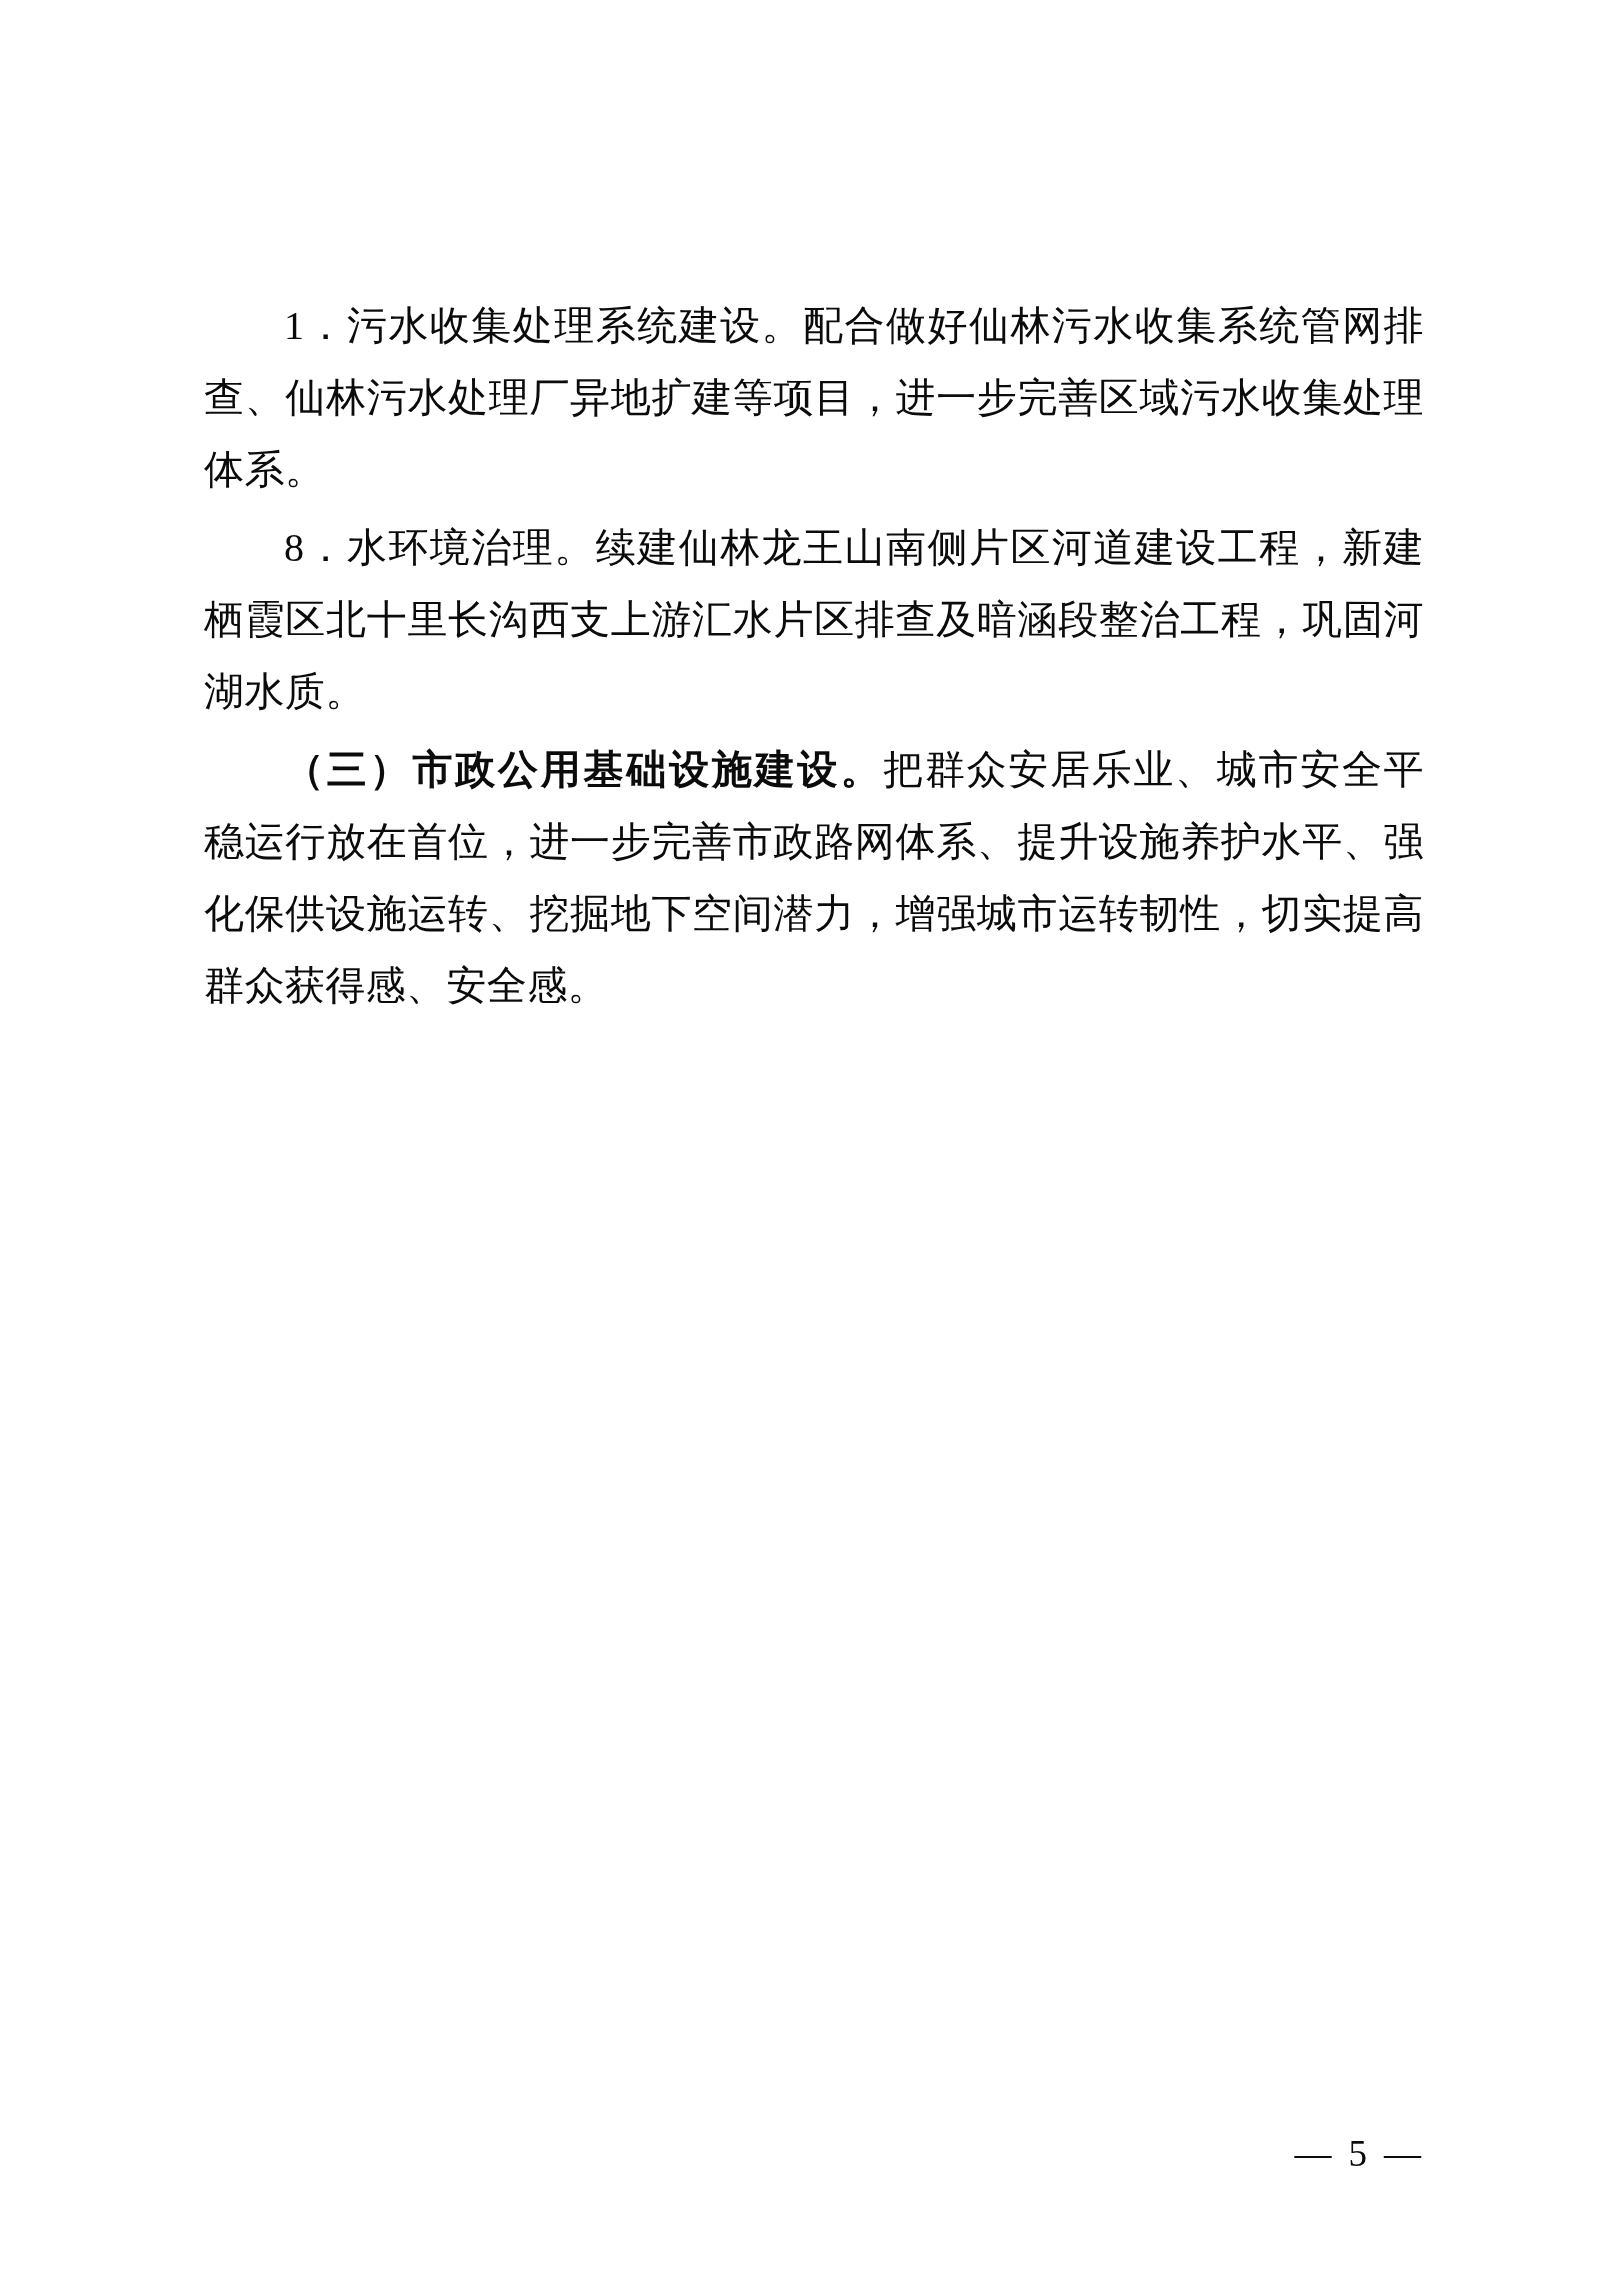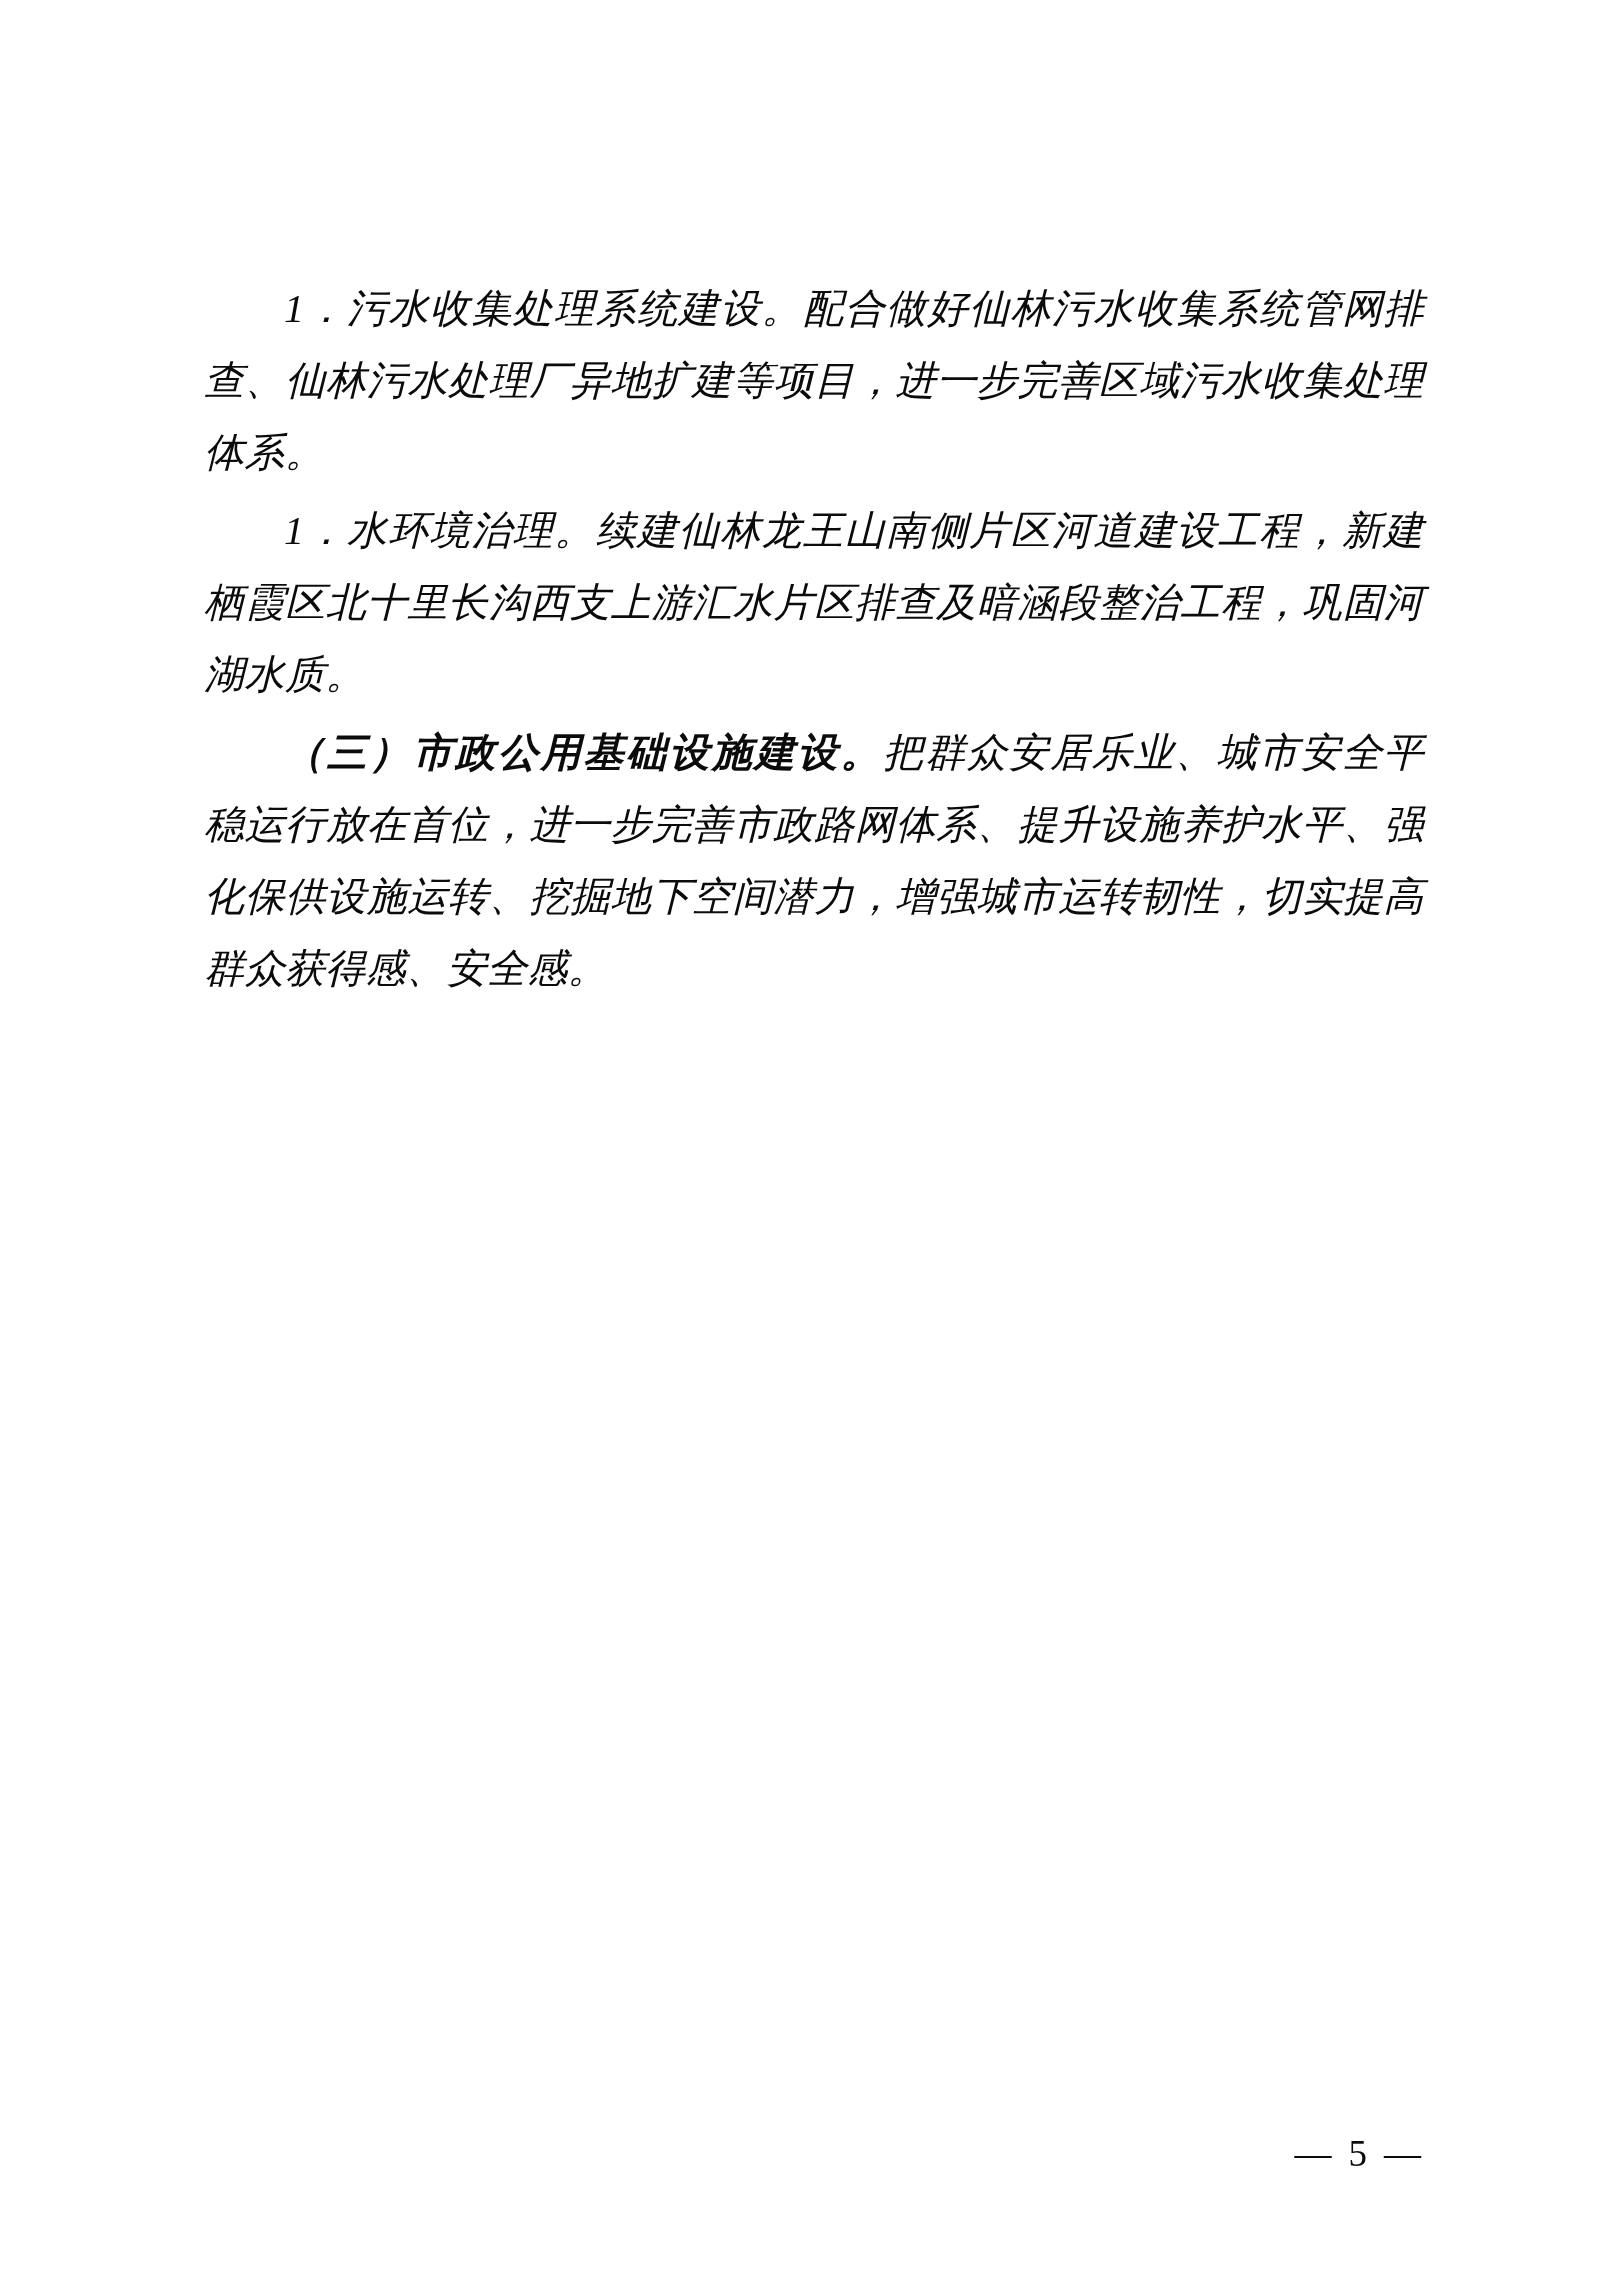--- a/index.html
+++ b/index.html
@@ -13,23 +13,22 @@
     height: 2293px;
     background: #ffffff;
     margin: 0 auto;
     overflow: hidden;
     font-family: "Liberation Serif", "DejaVu Serif", serif;
     color: #0b0b0b;
   }
   .body-area {
     position: absolute;
     left: 204px;
-    top: 273px;
+    top: 290px;
     width: 1220px;
-    font-style: italic;
   }
   p.para {
     margin: 0 0 5.9px 0;
     font-size: 40px;
     line-height: 72px;
     text-align: justify;
     text-justify: inter-ideograph;
     letter-spacing: 0.4px;
     text-indent: 80px;
     font-weight: 400;
@@ -59,21 +58,21 @@
 </style>
 </head>
 <body>
 
 <div class="page">
 
   <div class="body-area">
 
     <p class="para">1．污水收集处理系统建设。配合做好仙林污水收集系统管网排查、仙林污水处理厂异地扩建等项目，进一步完善区域污水收集处理体系。</p>
 
-    <p class="para">1．水环境治理。续建仙林龙王山南侧片区河道建设工程，新建栖霞区北十里长沟西支上游汇水片区排查及暗涵段整治工程，巩固河湖水质。</p>
+    <p class="para">8．水环境治理。续建仙林龙王山南侧片区河道建设工程，新建栖霞区北十里长沟西支上游汇水片区排查及暗涵段整治工程，巩固河湖水质。</p>
 
 
 
 
     <p class="para heading"><span class="bold-head">（三）市政公用基础设施建设。</span><span>把群众安居乐业、城市安全平稳运行放在首位，进一步完善市政路网体系、提升设施养护水平、强化保供设施运转、挖掘地下空间潜力，增强城市运转韧性，切实提高群众获得感、安全感。</span></p>
 
 
 
   </div>
 

